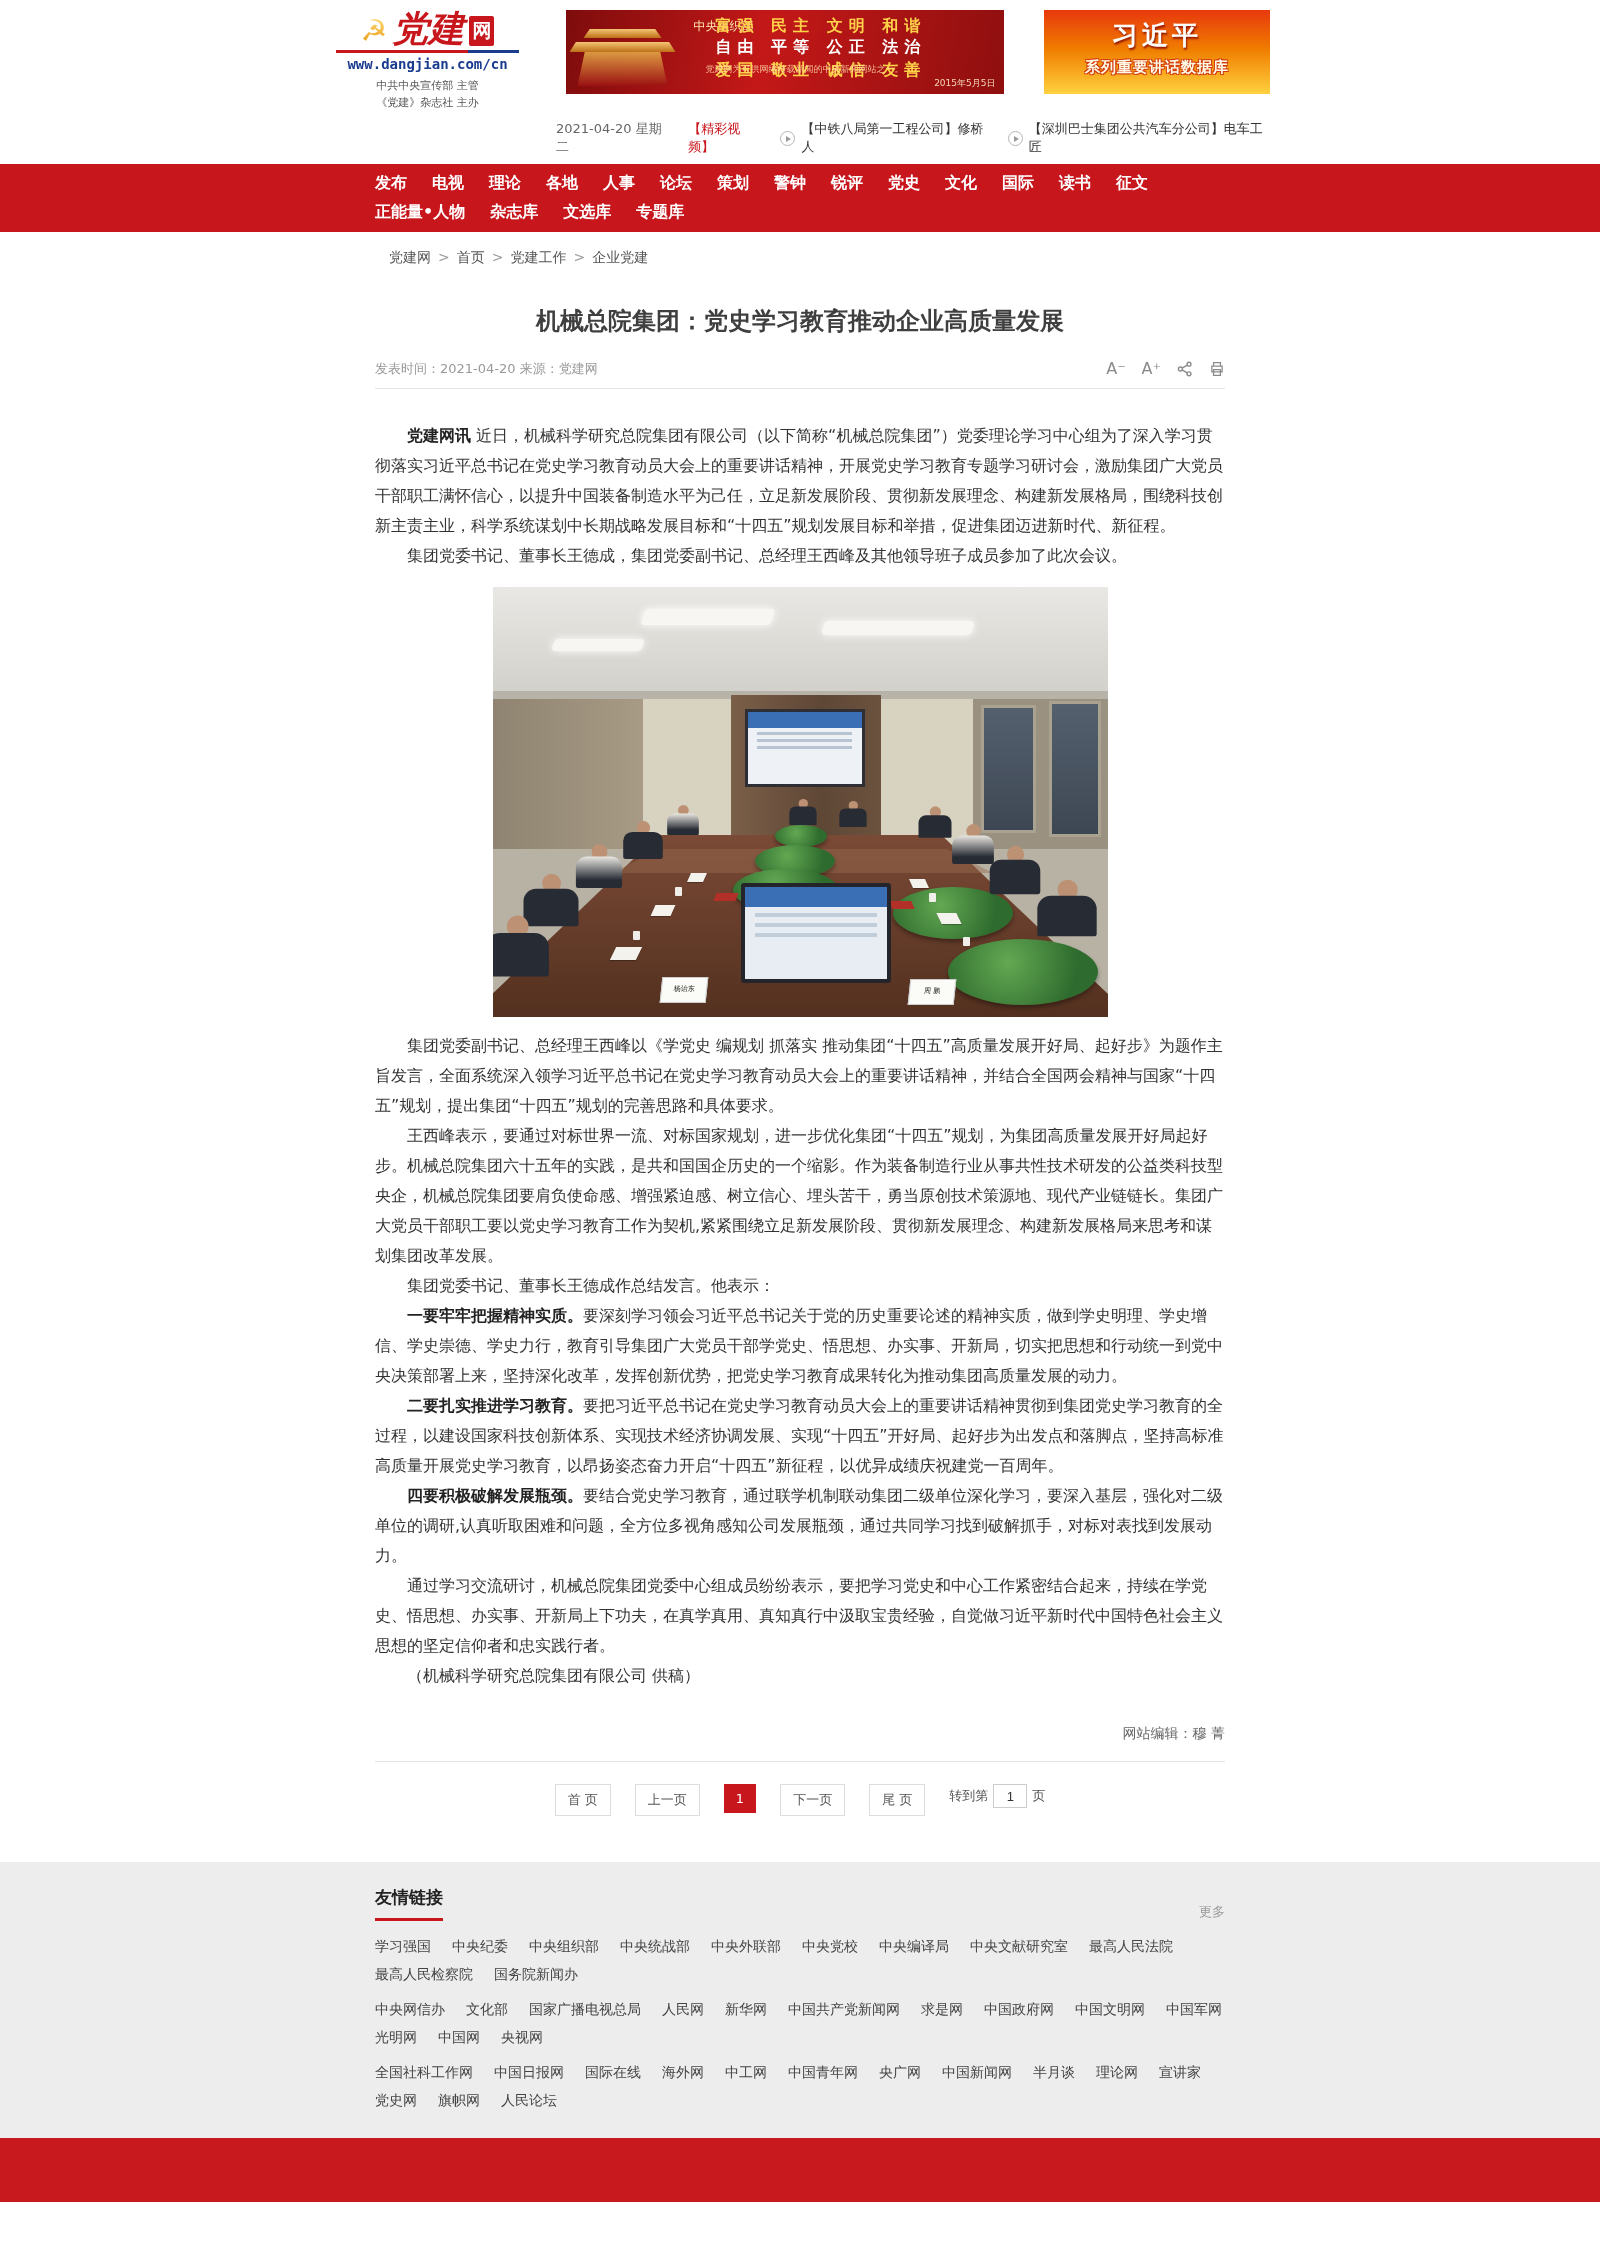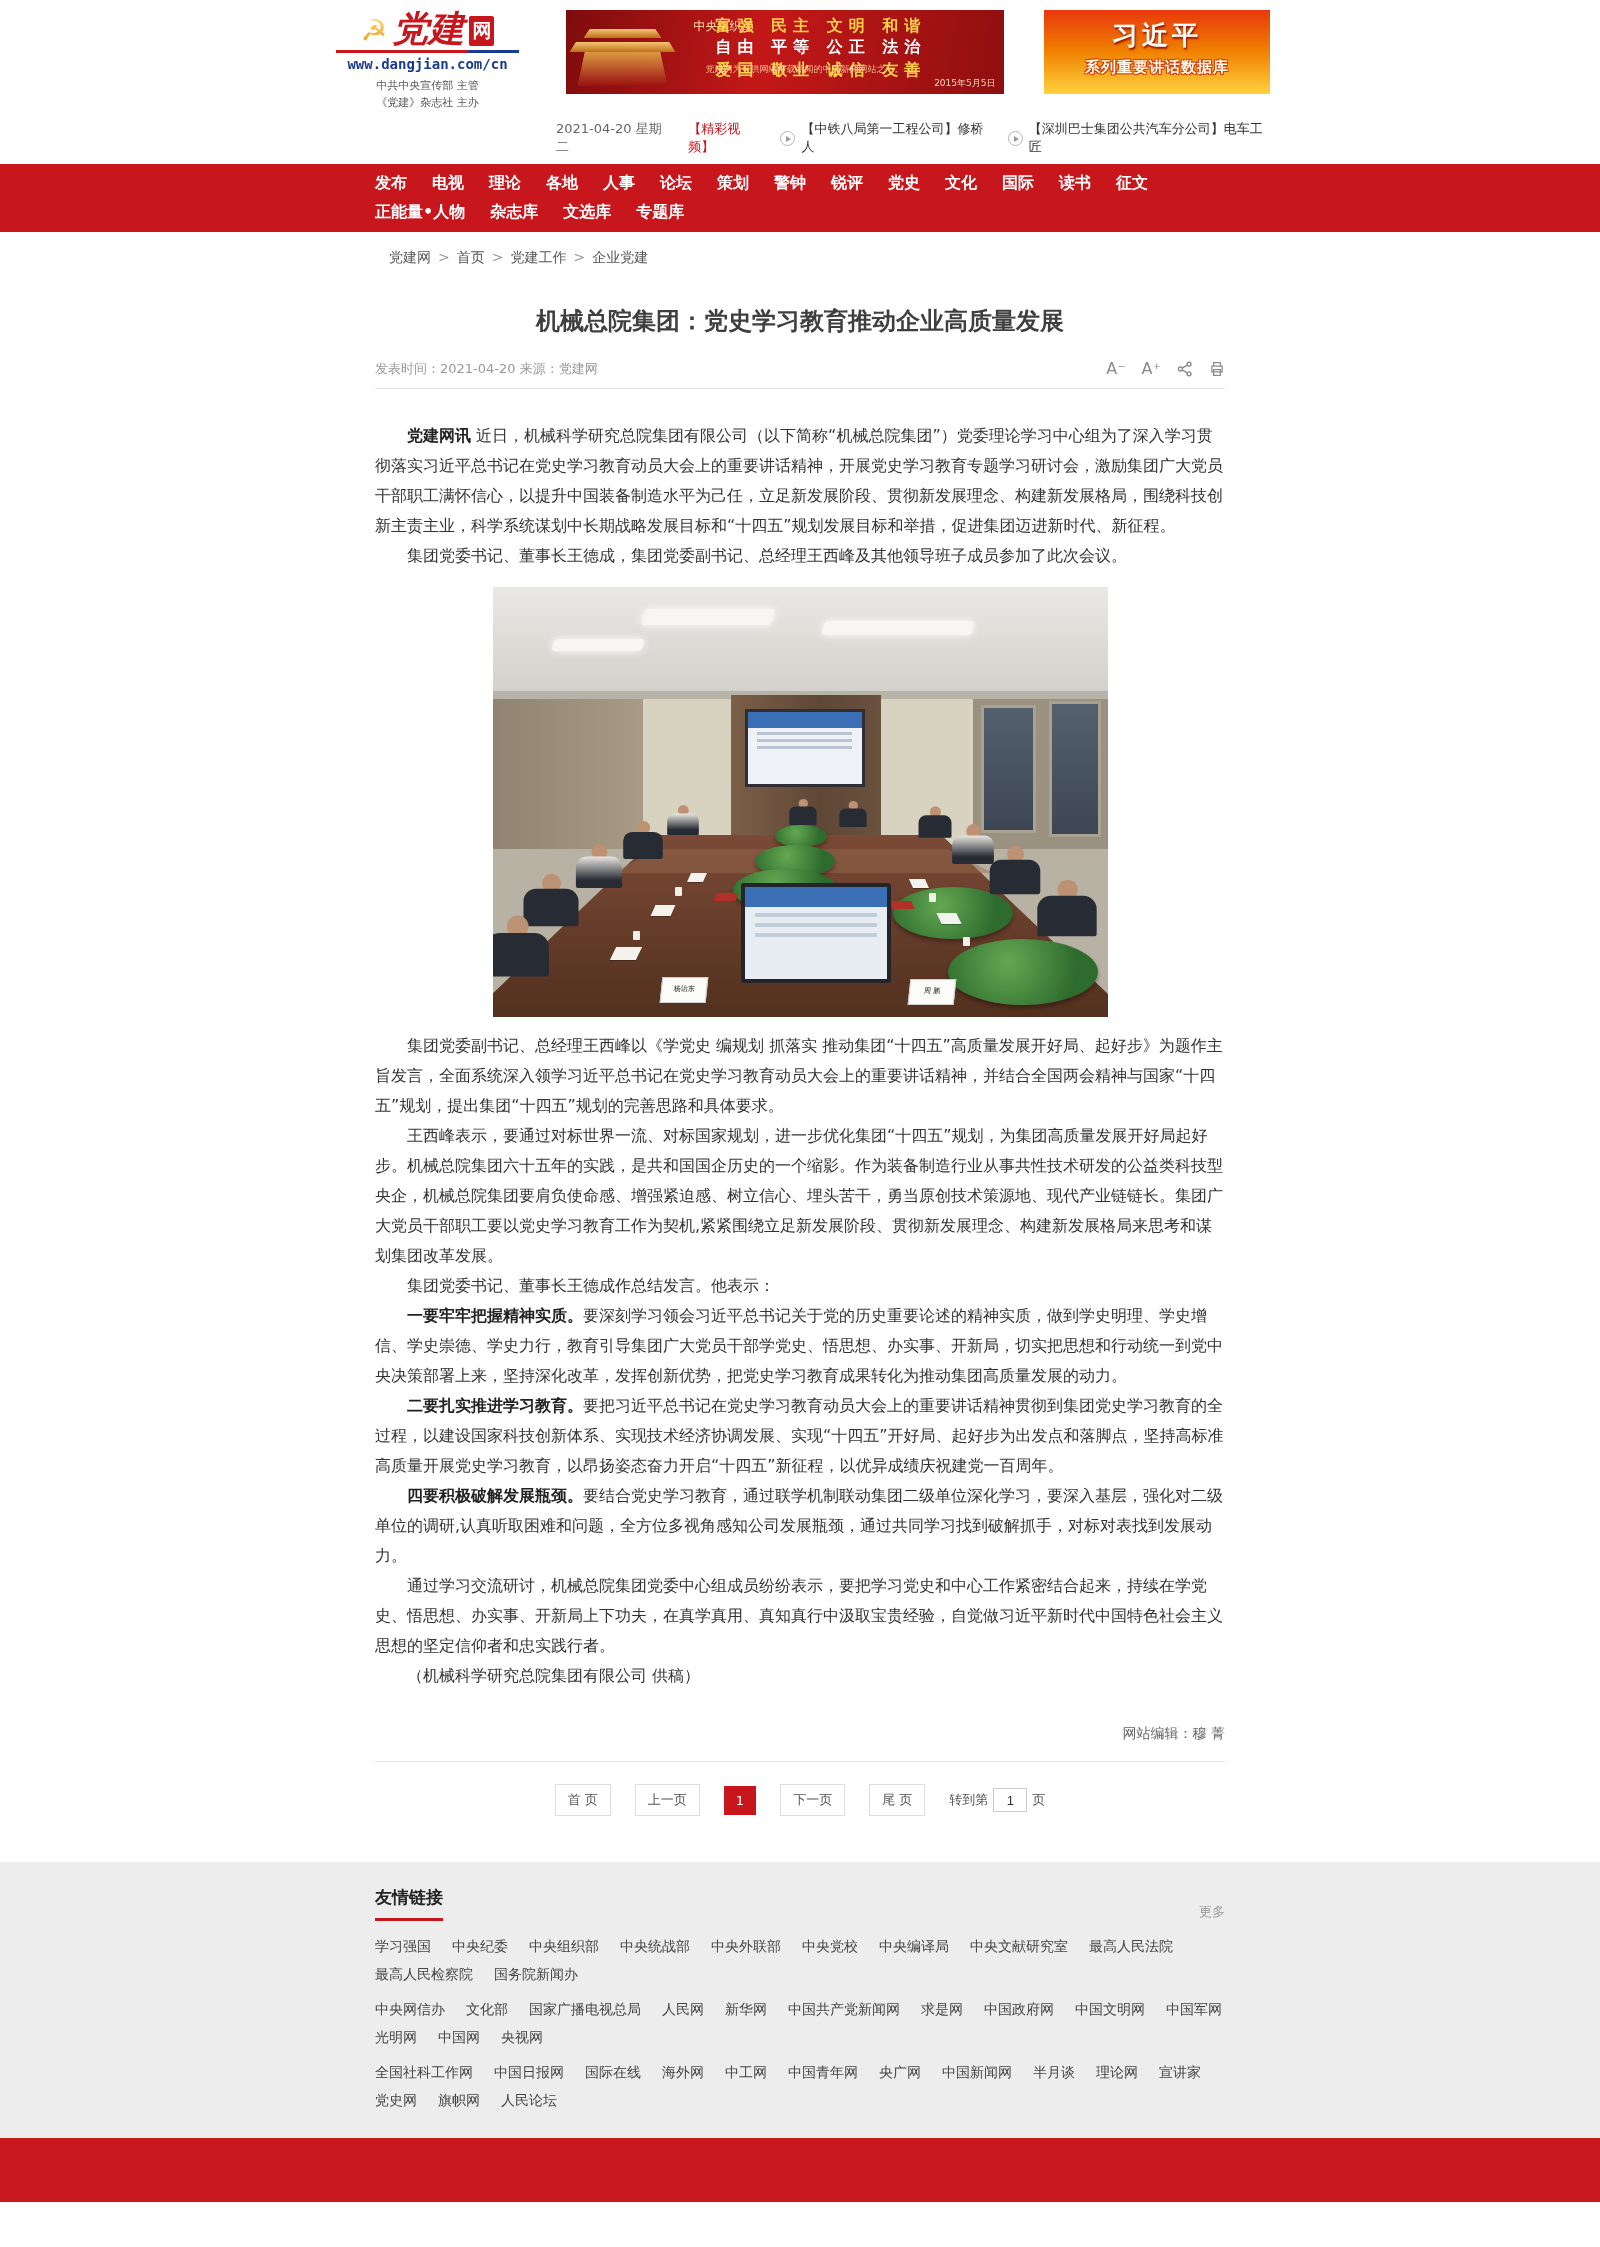--- a/index.html
+++ b/index.html
@@ -103,21 +103,21 @@
   .ph-cup { position:absolute; width:7px; height:9px; background:#efeee9; border-radius:1px; }
   .ph-laptop { position:absolute; left:248px; top:296px; width:150px; height:100px; background:#e8edf3; border:4px solid #23252b; border-radius:3px; }
   .ph-laptop .lp-head { height:20px; background:#3a6fb5; }
   .ph-laptop .lp-line { height:4px; background:#c2cdda; margin:6px 10px; }
   .ph-namecard { position:absolute; background:#fbfbf8; border:1px solid #ccc; color:#222; font-size:7px; line-height:1.1;
     display:flex; align-items:center; justify-content:center; padding:1px 2px; transform:skewX(-6deg); }
 
   
   .editor-row { text-align:right; color:#666; font-size:14px; margin:34px 0 18px; }
   .divider { border-top:1px solid #e3e3e3; }
-  .pagination { display:flex; justify-content:center; align-items:center; gap:24px; font-size:13px; color:#555; margin:22px 0 46px; }
+  .pagination { display:flex; justify-content:center; align-items:flex-start; gap:24px; font-size:13px; color:#555; margin:22px 0 46px; }
   .page-btn { border:1px solid #ddd; background:#fff; padding:6px 12px; color:#555; }
   .page-current { background:#c8161d; border:1px solid #c8161d; color:#fff; padding:6px 11px; }
   .goto { display:flex; align-items:center; gap:5px; }
   .goto input { width:34px; height:24px; border:1px solid #ccc; text-align:center; font-size:13px; color:#333; }
 
   
   .links-band { background:#ededed; padding:24px 0 28px; }
   .links-inner { padding:0 45px; }
   .links-head { display:flex; justify-content:space-between; align-items:flex-end;gap:31px; }
   .links-title { font-size:17px; font-weight:bold; color:#222; border-bottom:3px solid #c8161d; padding-bottom:9px; }

